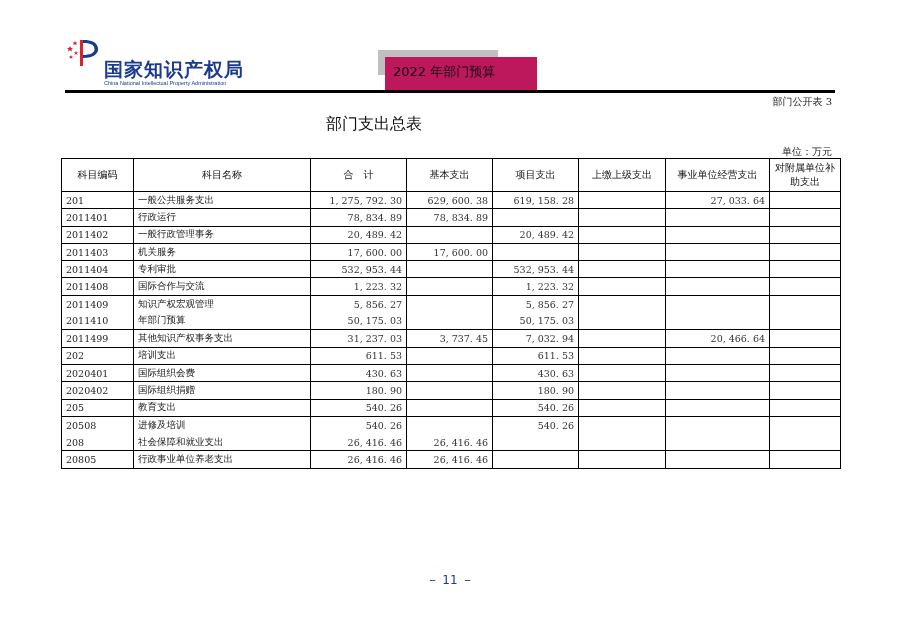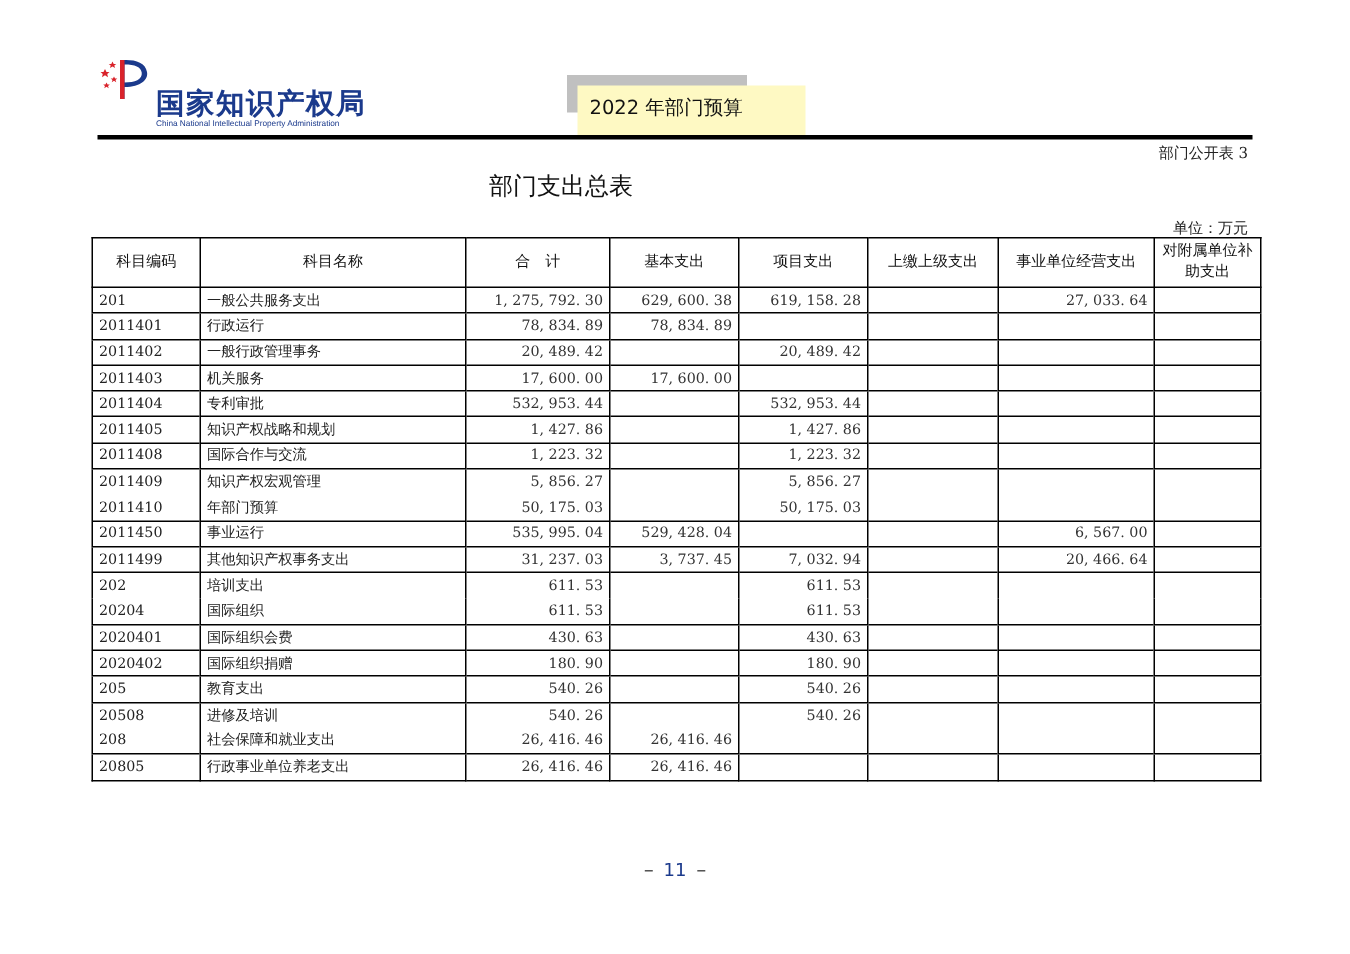--- a/index.html
+++ b/index.html
@@ -6,21 +6,21 @@
   html, body { width: 900px; height: 636px; background: #ffffff; overflow: hidden; }
   body { position: relative; font-family: "DejaVu Serif", "Liberation Serif", serif; color: #111; }
 
   .logo { position: absolute; left: 66px; top: 36px; height: 32px; display: flex; align-items: center; }
   .logo-mark { width: 34px; height: 32px; position: relative; }
   .logo-text { margin-left: 4px; display: flex; flex-direction: column; margin-top: 41px; }
   .logo-cn { font-family: "DejaVu Sans", "Liberation Sans", sans-serif; font-weight: bold; font-size: 19px; color: #1b3a8c; letter-spacing: 1px; line-height: 22px; }
   .logo-en { font-family: "Liberation Sans", sans-serif; font-size: 5.5px; color: #1b3a8c; line-height: 7px; white-space: nowrap; }
 
   .banner-grey { position: absolute; left: 378px; top: 50px; width: 120px; height: 25px; background: #c0c0c0; }
-  .banner-blue { position: absolute; left: 385px; top: 57px; width: 152px; height: 34px; background: #fef9c3; font-family: "DejaVu Sans", "Liberation Sans", sans-serif; font-size: 13px; color: #111; padding: 6px 0 0 8px; }
+  .banner-blue { position: absolute; left: 385px; top: 57px; width: 152px; height: 34px; background: #be185d; font-family: "DejaVu Sans", "Liberation Sans", sans-serif; font-size: 13px; color: #111; padding: 6px 0 0 8px; }
 
   .rule { position: absolute; left: 65px; top: 90px; width: 770px; height: 3px; background: #000; }
 
   .table-label { position: absolute; right: 68px; top: 95px; font-size: 10px; color: #222; }
   .title { position: absolute; left: 0; width: 748px; top: 114px; text-align: center; font-family: "DejaVu Sans", "Liberation Sans", sans-serif; font-size: 16px; color: #111; }
   .unit { position: absolute; right: 68px; top: 145px; font-size: 10px; color: #222; }
 
   table.budget { position: absolute; left: 61px; top: 158px; width: 769px; border-collapse: collapse; table-layout: fixed; font-size: 9.5px; }
   table.budget td, table.budget th { border-left: 1.5px solid #000; border-right: 1.5px solid #000; height: 17.3px; padding: 0 4px; white-space: nowrap; overflow: hidden; font-weight: normal; }
   table.budget thead th { border: 1.5px solid #000; height: 33px; font-size: 10px; text-align: center; white-space: normal; line-height: 14px; }
@@ -130,30 +130,20 @@
         <td class="code">2011404</td>
         <td class="name">专利审批</td>
         <td class="num">532, 953. 44</td>
         <td class="num"></td>
         <td class="num">532, 953. 44</td>
         <td class="num"></td>
         <td class="num"></td>
         <td class="num"></td>
       </tr>
       <tr class="sep">
-        <td class="code">2011405</td>
-        <td class="name">知识产权战略和规划</td>
-        <td class="num">1, 427. 86</td>
-        <td class="num"></td>
-        <td class="num">1, 427. 86</td>
-        <td class="num"></td>
-        <td class="num"></td>
-        <td class="num"></td>
-      </tr>
-      <tr class="sep">
         <td class="code">2011408</td>
         <td class="name">国际合作与交流</td>
         <td class="num">1, 223. 32</td>
         <td class="num"></td>
         <td class="num">1, 223. 32</td>
         <td class="num"></td>
         <td class="num"></td>
         <td class="num"></td>
       </tr>
       <tr class="sep">
@@ -167,30 +157,20 @@
         <td class="num"></td>
       </tr>
       <tr>
         <td class="code">2011410</td>
         <td class="name">年部门预算</td>
         <td class="num">50, 175. 03</td>
         <td class="num"></td>
         <td class="num">50, 175. 03</td>
         <td class="num"></td>
         <td class="num"></td>
-        <td class="num"></td>
-      </tr>
-      <tr class="sep">
-        <td class="code">2011450</td>
-        <td class="name">事业运行</td>
-        <td class="num">535, 995. 04</td>
-        <td class="num">529, 428. 04</td>
-        <td class="num"></td>
-        <td class="num"></td>
-        <td class="num">6, 567. 00</td>
         <td class="num"></td>
       </tr>
       <tr class="sep">
         <td class="code">2011499</td>
         <td class="name">其他知识产权事务支出</td>
         <td class="num">31, 237. 03</td>
         <td class="num">3, 737. 45</td>
         <td class="num">7, 032. 94</td>
         <td class="num"></td>
         <td class="num">20, 466. 64</td>
@@ -199,30 +179,20 @@
       <tr class="sep">
         <td class="code">202</td>
         <td class="name">培训支出</td>
         <td class="num">611. 53</td>
         <td class="num"></td>
         <td class="num">611. 53</td>
         <td class="num"></td>
         <td class="num"></td>
         <td class="num"></td>
       </tr>
-      <tr>
-        <td class="code">20204</td>
-        <td class="name">国际组织</td>
-        <td class="num">611. 53</td>
-        <td class="num"></td>
-        <td class="num">611. 53</td>
-        <td class="num"></td>
-        <td class="num"></td>
-        <td class="num"></td>
-      </tr>
       <tr class="sep">
         <td class="code">2020401</td>
         <td class="name">国际组织会费</td>
         <td class="num">430. 63</td>
         <td class="num"></td>
         <td class="num">430. 63</td>
         <td class="num"></td>
         <td class="num"></td>
         <td class="num"></td>
       </tr>

